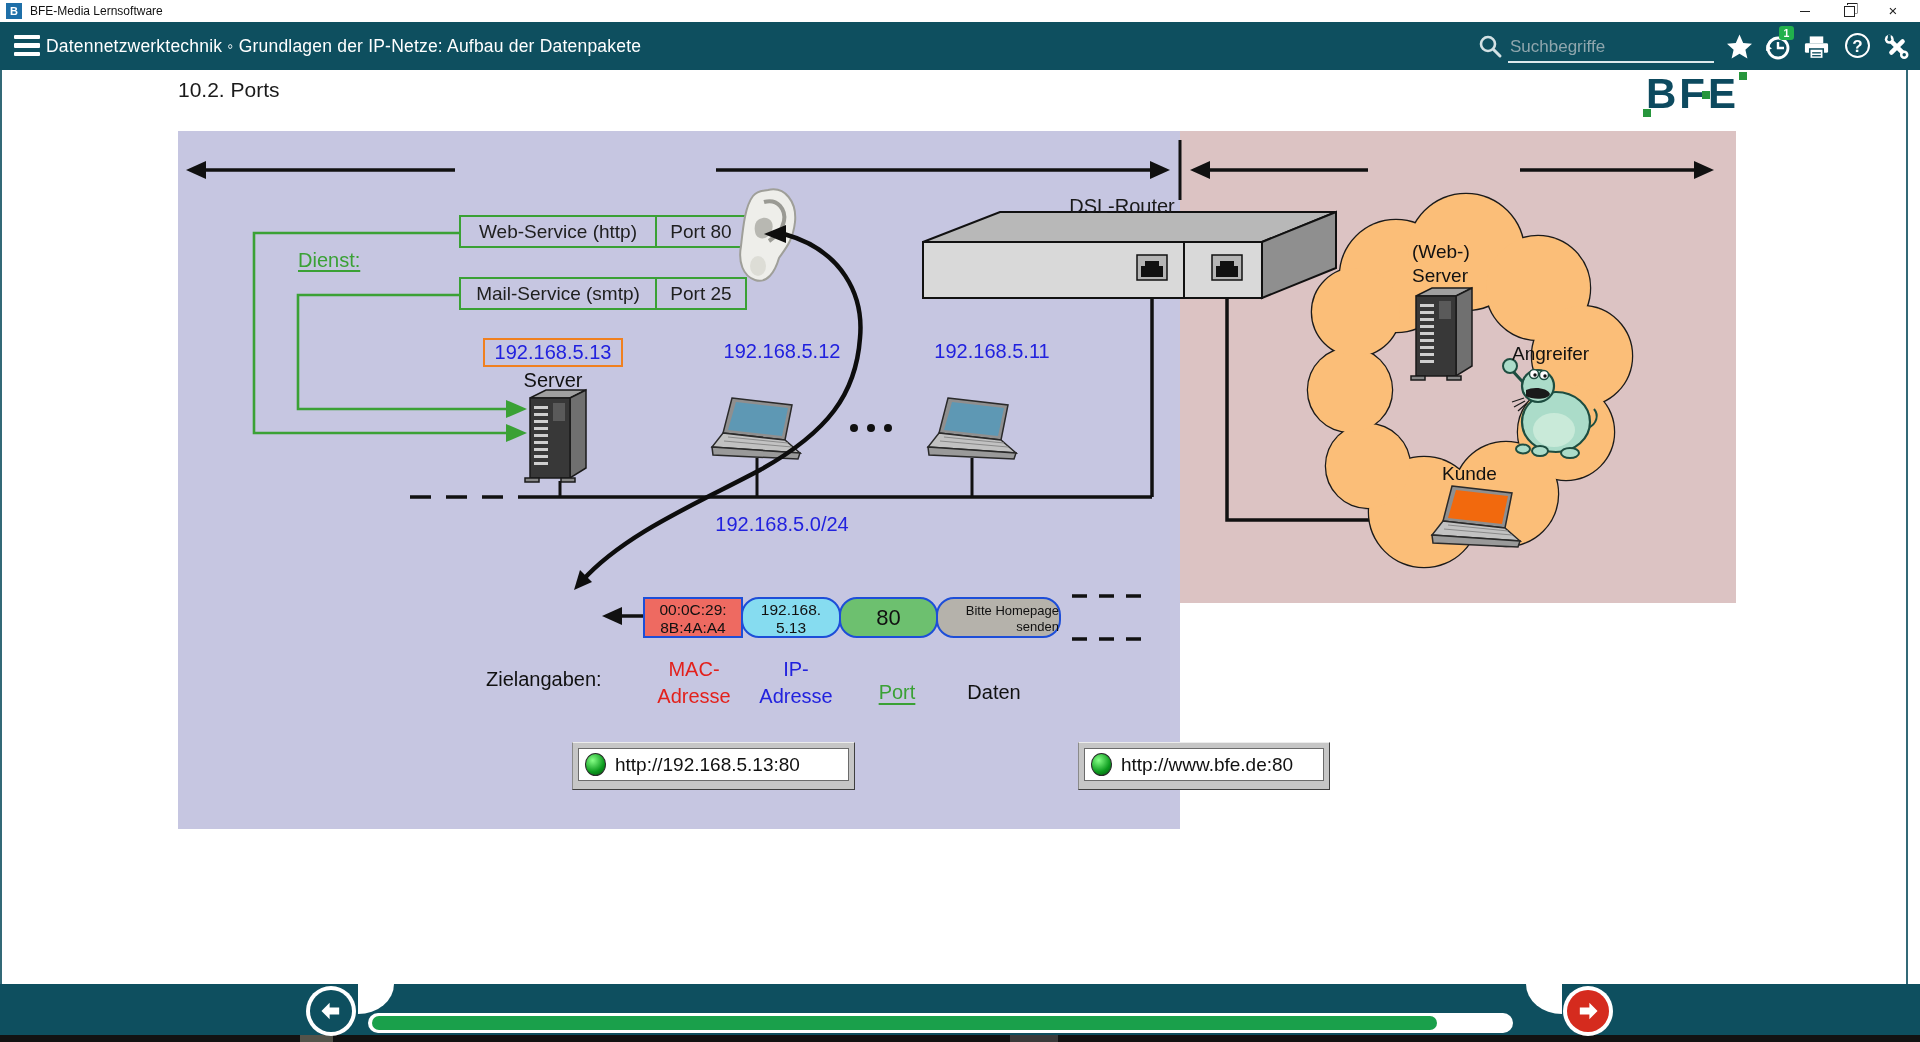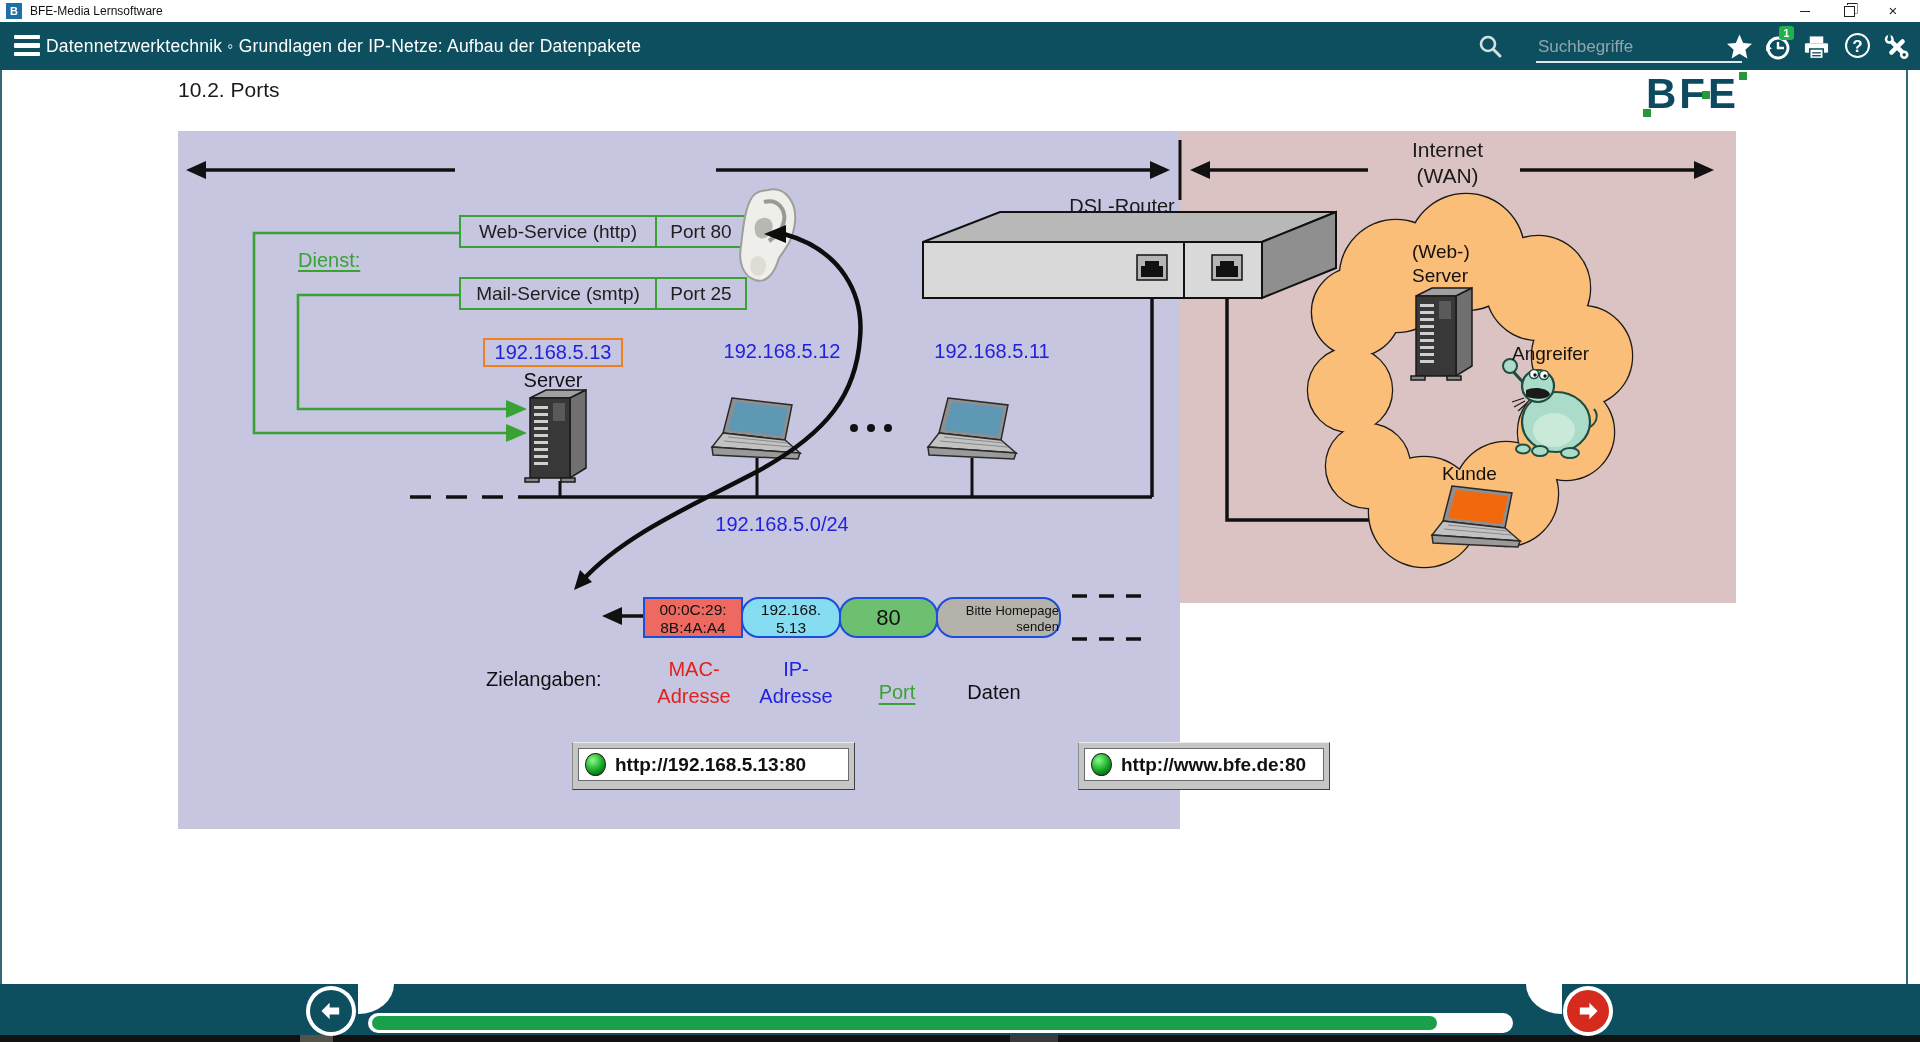--- a/index.html
+++ b/index.html
@@ -19,21 +19,21 @@
   .max-glyph::before{content:"";position:absolute;left:2px;top:-4px;width:9px;height:9px;border:1.2px solid #222;
            border-left-width:1.2px;clip-path:polygon(0 0,100% 0,100% 100%,78% 100%,78% 22%,0 22%);}
 
   
   .app-header{left:0;top:22px;width:1920px;height:48px;background:#0E4F5F;z-index:10;}
   .hamburger{left:14px;top:13px;width:26px;height:21px;display:flex;flex-direction:column;justify-content:space-between;cursor:pointer;}
   .hamburger span{display:block;height:4.2px;background:#fff;border-radius:1px;}
   .breadcrumb{left:46px;top:0;height:48px;line-height:48px;color:#fff;font-size:17.5px;letter-spacing:.2px;}
   .search-wrap{left:1478px;top:9px;width:236px;height:32px;}
   .search-input{position:absolute;left:30px;top:2px;width:202px;height:26px;background:transparent;border:none;
-           border-bottom:2px solid #dde9ec;color:#cfe0e4;font-size:17px;outline:none;font-family:inherit;margin-left:28px;}
+           border-bottom:2px solid #dde9ec;color:#cfe0e4;font-size:17px;outline:none;font-family:inherit;}
   .search-input::placeholder{color:#8fa6ad;}
   .hicon{top:32px;width:27px;height:28px;cursor:pointer;}
   .badge{position:absolute;left:16px;top:-7px;min-width:9px;padding:0 3px;height:14px;background:#21b14c;color:#fff;
          font-size:10.5px;font-weight:bold;text-align:center;line-height:14px;border-radius:3px;}
   .help-circle{width:25px;height:25px;border:2.6px solid #fff;border-radius:50%;color:#fff;font-size:17px;font-weight:bold;
          text-align:center;line-height:24px;box-sizing:border-box;}
 
   
   .page-title{left:178px;top:78px;font-size:21px;color:#1a1a1a;z-index:3;}
   .bfe-logo{left:1646px;top:76px;width:104px;height:48px;z-index:3;}
@@ -75,21 +75,21 @@
   .legend-two{top:656px;width:98px;text-align:center;font-size:20px;line-height:27px;z-index:2;}
   .lg-mac{left:645px;color:#E3211C;}
   .lg-ip{left:747px;color:#2121DE;}
   .lg-port{left:866px;top:681px;width:62px;text-align:center;font-size:20px;color:#3AA135;z-index:2;
            text-decoration:underline;text-underline-offset:4px;}
   .lg-daten{left:948px;top:681px;width:92px;text-align:center;font-size:20px;color:#111;z-index:2;}
 
   .url-box{top:742px;height:48px;background:#c6c6c6;border:1px solid #3f3f3f;border-top-color:#ececec;
            border-left-color:#8a8a8a;box-sizing:border-box;z-index:2;cursor:pointer;}
   .url-inner{position:absolute;left:5px;right:5px;top:5px;bottom:8px;background:#fff;border:1px solid #6b6b6b;
-           display:flex;align-items:center;gap:9px;padding-left:6px;font-size:19px;color:#111;white-space:nowrap;font-weight:bold;}
+           display:flex;align-items:center;gap:9px;padding-left:6px;font-size:19px;color:#111;white-space:nowrap;}
   .led{width:19px;height:21px;border-radius:50%;border:1px solid #2a2a2a;
        background:radial-gradient(circle at 35% 30%,#86ff86,#0c9b1e 60%,#05490f);}
   .url-1{left:572px;width:283px;}
   .url-2{left:1078px;width:252px;}
 
   .cloud-label{z-index:2;color:#111;font-size:19px;}
   .cl-server{left:1412px;top:240px;line-height:24px;}
   .cl-attacker{left:1512px;top:343px;}
   .cl-kunde{left:1442px;top:463px;}
 
@@ -358,24 +358,20 @@
     <g>
       <line x1="616" y1="616" x2="645" y2="616" stroke="#111" stroke-width="3.5"></line>
       <polygon points="602,616 622,607 622,625" fill="#111"></polygon>
     </g>
     <g stroke="#111" stroke-width="3.5" stroke-dasharray="15 12">
       <line x1="1072" y1="596" x2="1142" y2="596"></line>
       <line x1="1072" y1="639" x2="1142" y2="639"></line>
     </g>
   </svg>
 
-  <div class="abs dlabel wan-label">
-    <div>Internet</div>
-    <div>(WAN)</div>
-  </div>
   <div class="abs dlabel router-label">DSL-Router</div>
 
   <div class="abs dienst">Dienst:</div>
 
   <div class="abs service-box" style="top:215px">
     <div class="service-name">Web-Service (http)</div>
     <div class="service-port">Port 80</div>
   </div>
   <div class="abs service-box" style="top:277px">
     <div class="service-name">Mail-Service (smtp)</div>

